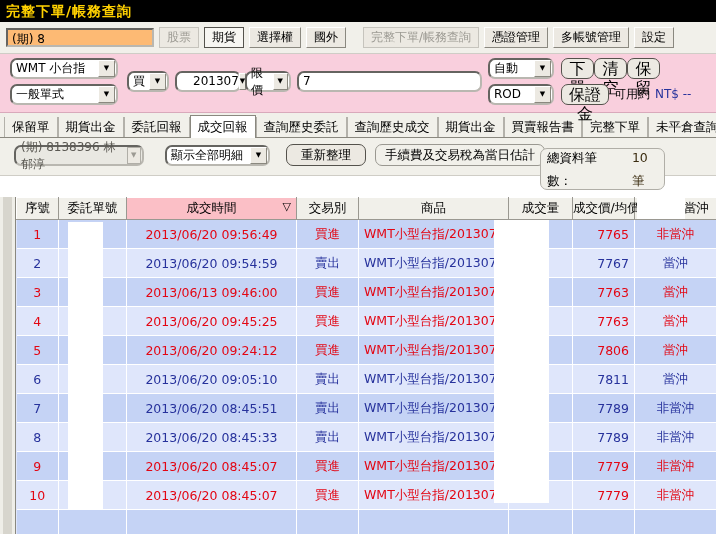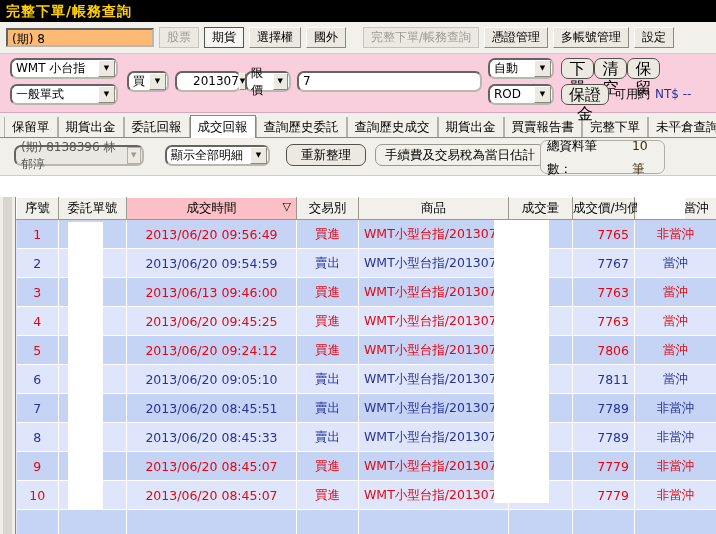--- a/index.html
+++ b/index.html
@@ -94,24 +94,24 @@
     background:#ece9e2;border:1px solid #b0aea7;
     display:flex;align-items:center;justify-content:center;
     font-size:7px;color:#9c9a93;
   }
   .fbtn{
     border:1px solid #54524c;background:#ece9e2;height:22px;
     font-size:12.5px;line-height:20px;text-align:center;color:#000;
     box-sizing:border-box;cursor:default;
   }
   .countbox{
-    border:1px solid #b0aea7;background:#f1f0ea;height:34px;
+    border:1px solid #b0aea7;background:#f1f0ea;height:42px;
     font-size:12.5px;line-height:23px;color:#000;
     box-sizing:border-box;padding:16px 6px;
-    display:flex;align-items:center;gap:16px;
+    display:flex;align-items:center;gap:16px;margin-top:8px;
   }
   .countbox .num{color:#3b2c10;}
   
   .gridwrap{position:absolute;left:0;top:197px;width:716px;height:337px;background:#dfe6fb;}
   .lscroll{
     position:absolute;left:0;top:0;width:15px;height:337px;
     background:#efeee8;border-right:1px solid #8a887f;
   }
   .lscroll .trough{position:absolute;left:3px;top:0;width:9px;height:337px;background:#d7d5cd;}
   .grid{position:absolute;left:16px;top:0;width:700px;height:337px;overflow:hidden;}

